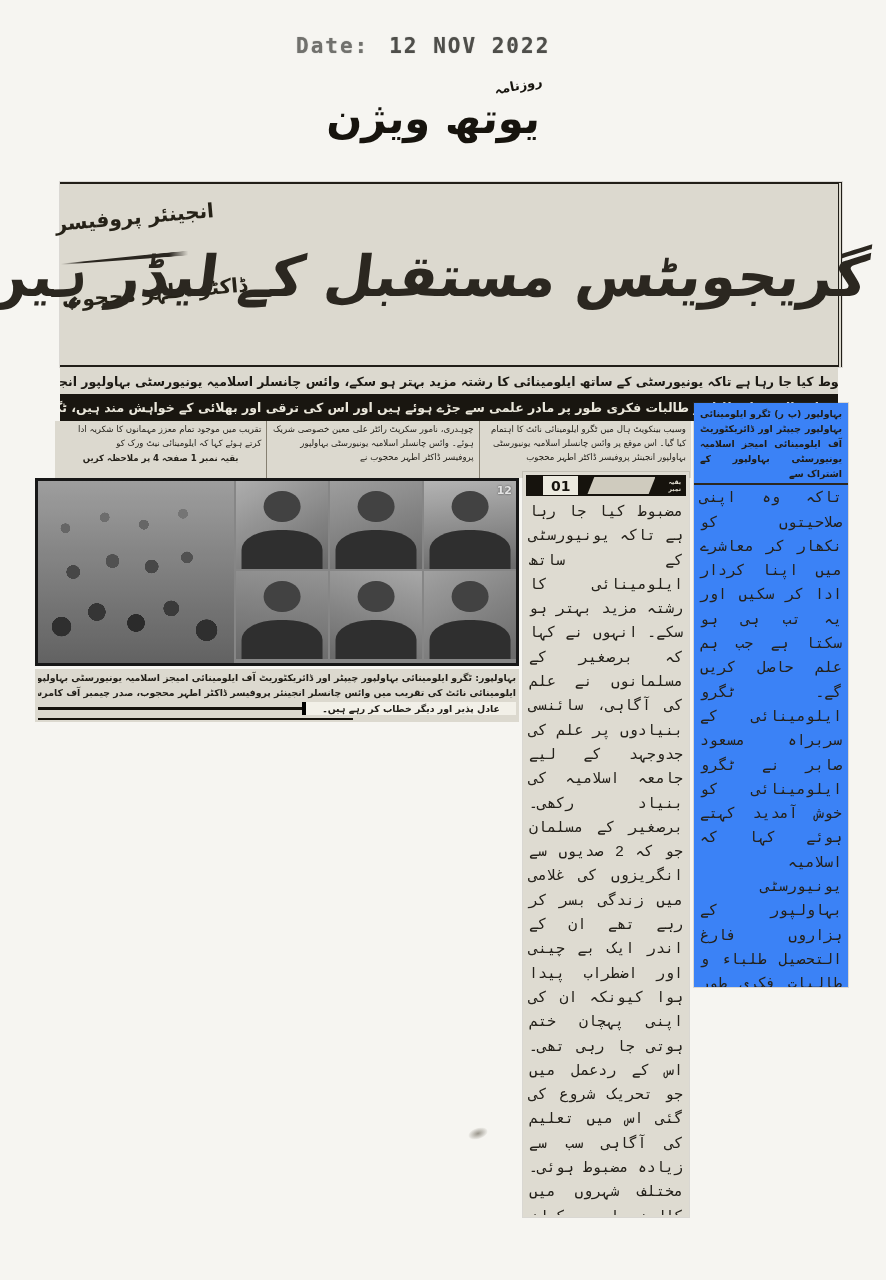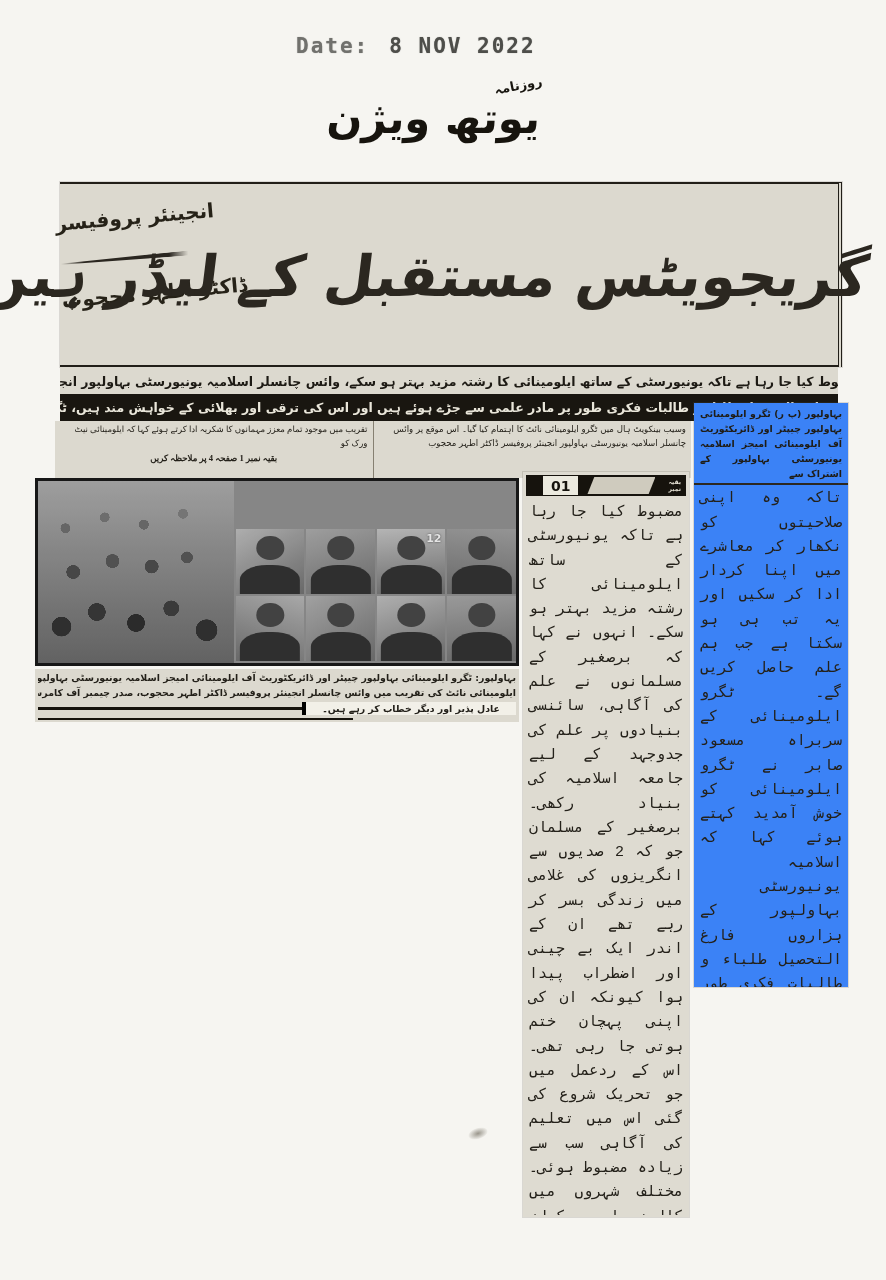--- a/index.html
+++ b/index.html
@@ -75,21 +75,21 @@
   
   .intro-band{
     left:55px;top:421px;width:636px;height:57px;
     background:#dcd9cf;direction:rtl;display:flex;
     overflow:hidden;
   }
   .intro-col{
     flex:1;padding:2px 5px;font-size:8.6px;line-height:1.62;
     text-align:right;color:#24211a;overflow:hidden;
   }
-  .intro-col:not(:first-child){border-inline-start:1px solid #868072;font-family:Liberation Serif, serif;}
+  .intro-col:not(:first-child){border-inline-start:1px solid #868072;}
   .continuation-note{font-weight:bold;text-align:center;margin-top:1px;}
   
   .photo-frame{
     left:35px;top:478px;width:484px;height:188px;
     background:#8d8678;border:3px solid #14110c;
     display:flex;gap:2px;box-sizing:border-box;
     filter:grayscale(1) contrast(.95);
   }
   .audience{
     width:41%;height:100%;
@@ -103,22 +103,22 @@
       radial-gradient(circle 7px at 38% 44%, #554e41 97%, transparent),
       radial-gradient(circle 7px at 58% 47%, #4a4439 97%, transparent),
       radial-gradient(circle 6px at 76% 42%, #554e41 97%, transparent),
       radial-gradient(circle 5px at 14% 26%, #6b6455 97%, transparent),
       radial-gradient(circle 5px at 34% 20%, #746c5c 97%, transparent),
       radial-gradient(circle 5px at 54% 24%, #6b6455 97%, transparent),
       radial-gradient(circle 5px at 74% 18%, #7c7463 97%, transparent),
       linear-gradient(180deg,#a89f8e 0%,#8a8171 45%,#68604f 100%);
   }
   .portrait-grid{
-    flex:1;display:grid;grid-template-columns:repeat(4,1fr);
-    grid-template-rows:1fr 1fr;gap:2px;margin-top:48px;
+    flex:1;display:grid;grid-template-columns:repeat(3,1fr);
+    grid-template-rows:1fr 1fr;gap:2px;
   }
   .portrait-cell{position:relative;overflow:hidden;}
   .portrait-cell::before{
     content:"";position:absolute;top:11%;left:50%;transform:translateX(-50%);
     width:40%;height:36%;border-radius:50%;background:#443e33;
   }
   .portrait-cell::after{
     content:"";position:absolute;bottom:-6%;left:50%;transform:translateX(-50%);
     width:88%;height:50%;border-radius:45% 45% 0 0;background:#2f2b23;
   }
@@ -188,21 +188,21 @@
   .smudge{
     left:468px;top:1128px;width:20px;height:11px;border-radius:50%;
     background:radial-gradient(ellipse at center,#9a968c 0%,rgba(150,146,136,0) 75%);
     transform:rotate(-18deg);
   }
 </style>
 </head>
 <body>
 
 <div class="abs stamp">
-  <span class="lbl">Date:</span><span>8 NOV 2022</span>
+  <span class="lbl">Date:</span><span>12 NOV 2022</span>
 </div>
 
 <div class="abs masthead">
   <div class="mast-tag">روزنامہ</div>
   <div class="mast-title">یوتھ ویژن</div>
 </div>
 
 <div class="abs headline-block">
   <div class="attribution">
     <div class="attr-line attr-top">انجینئر پروفیسر</div>
@@ -210,20 +210,21 @@
     <div class="attr-line">ڈاکٹر اطہر محجوب</div>
   </div>
   <div class="headline-text">ہمارے گریجویٹس مستقبل کے لیڈر ہیں</div>
 </div>
 
 <div class="abs subhead1">ایلومینائی نیٹ ورک کو مزید مضبوط کیا جا رہا ہے تاکہ یونیورسٹی کے ساتھ ایلومینائی کا رشتہ مزید بہتر ہو سکے، وائس چانسلر اسلامیہ یونیورسٹی بہاولپور انجینئر پروفیسر ڈاکٹر اطہر محجوب</div>
 <div class="abs subhead2">اسلامیہ یونیورسٹی بہاولپور کے ہزاروں فارغ التحصیل طلباء و طالبات فکری طور پر مادر علمی سے جڑے ہوئے ہیں اور اس کی ترقی اور بھلائی کے خواہش مند ہیں، ٹگرو ایلومینائی کے سربراہ مسعود صابر</div>
 
 <div class="abs intro-band" id="intro-band">
     <div class="intro-col">وسیب بینکویٹ ہال میں ٹگرو ایلومینائی نائٹ کا اہتمام کیا گیا۔ اس موقع پر وائس چانسلر اسلامیہ یونیورسٹی بہاولپور انجینئر پروفیسر ڈاکٹر اطہر محجوب</div>
+    <div class="intro-col">چوہدری، نامور سکرپٹ رائٹر علی معین خصوصی شریک ہوئے۔ وائس چانسلر اسلامیہ یونیورسٹی بہاولپور پروفیسر ڈاکٹر اطہر محجوب نے</div>
     <div class="intro-col">تقریب میں موجود تمام معزز مہمانوں کا شکریہ ادا کرتے ہوئے کہا کہ ایلومینائی نیٹ ورک کو<div class="continuation-note">بقیہ نمبر 1 صفحہ 4 پر ملاحظہ کریں</div></div>
   </div>
 
 <div class="abs photo-frame">
   <div class="audience"></div>
   <div class="portrait-grid" id="portrait-grid">
       <div class="portrait-cell" style="background: linear-gradient(150deg, rgb(183, 176, 161) 0%, rgb(110, 103, 88) 100%);"></div>
       <div class="portrait-cell" style="background: linear-gradient(162deg, rgb(167, 159, 143) 0%, rgb(110, 103, 88) 100%);"></div>
       <div class="portrait-cell" style="background: linear-gradient(174deg, rgb(190, 182, 166) 0%, rgb(110, 103, 88) 100%);">
         <span class="photo-badge">12</span>

